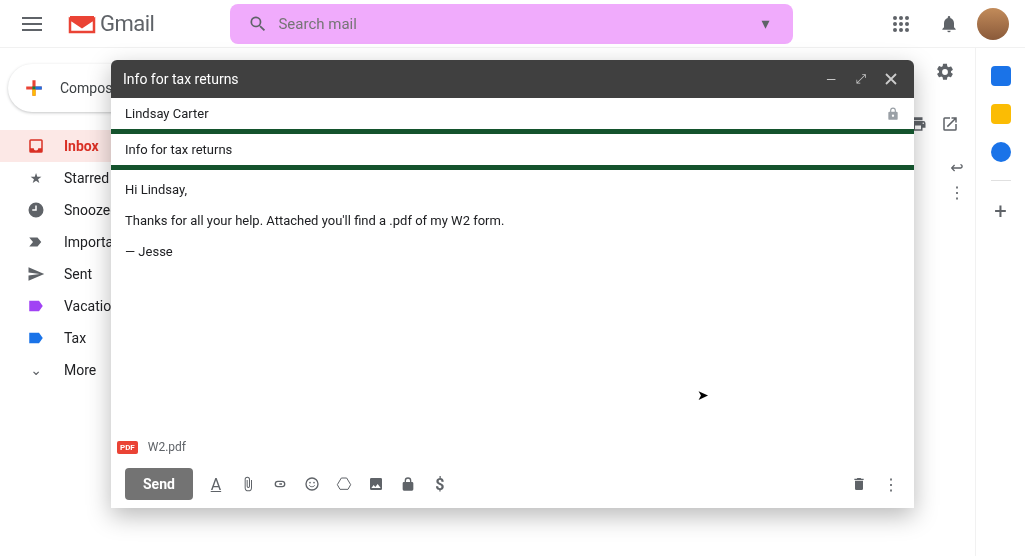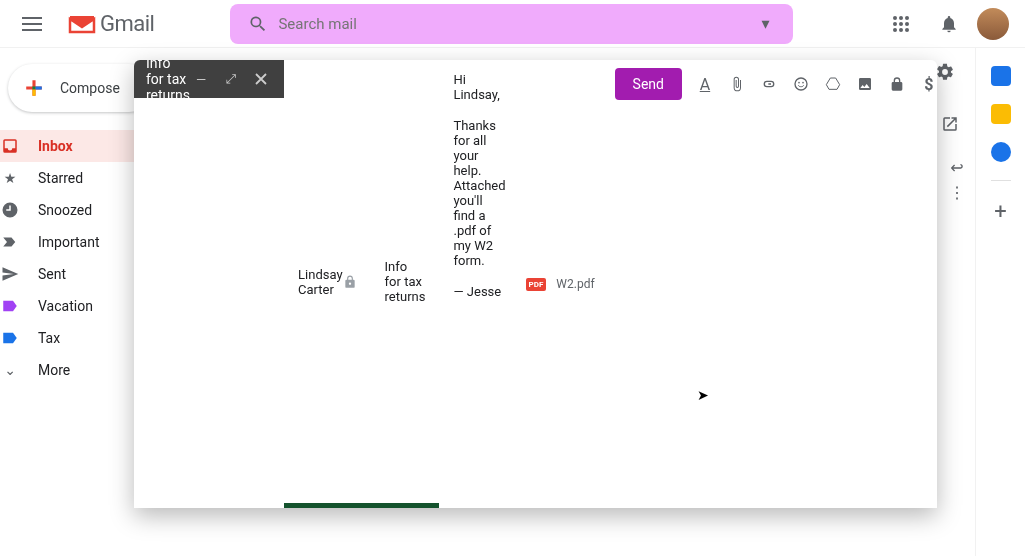--- a/index.html
+++ b/index.html
@@ -13,47 +13,47 @@
   .search .si { color: #5f6368; width: 40px; display: flex; justify-content: center; }
   .search input { flex: 1; border: none; background: transparent; font-size: 15px; color: #5f6368; outline: none; }
   .header-right { margin-left: auto; display: flex; align-items: center; gap: 8px; padding-right: 8px; }
   .header-right .hicon { width: 40px; height: 40px; display: flex; align-items: center; justify-content: center; color: #5f6368; cursor: pointer; }
   .avatar { width: 32px; height: 32px; border-radius: 50%; background: linear-gradient(#c28b5a, #8a5a3a); }
   
   .body { display: flex; position: absolute; top: 48px; bottom: 0; left: 0; right: 0; }
   .sidebar { width: 215px; padding-top: 16px; }
   .compose-btn { margin-left: 8px; height: 48px; width: 145px; background: #fff; border: none; border-radius: 24px; box-shadow: 0 1px 3px rgba(60,64,67,.3); display: flex; align-items: center; gap: 12px; padding: 0 20px 0 12px; font-size: 14px; color: #3c4043; cursor: pointer; }
   .nav { margin-top: 18px; }
-  .nav-item { height: 32px; display: flex; align-items: center; gap: 18px; font-size: 14px; color: #202124; border-radius: 0 16px 16px 0; margin-right: 14px; cursor: pointer; }
+  .nav-item { height: 32px; display: flex; align-items: center; gap: 18px; padding-left: 26px; font-size: 14px; color: #202124; border-radius: 0 16px 16px 0; margin-right: 14px; cursor: pointer; }
   .nav-item.active { background: #fce8e6; color: #d93025; font-weight: 700; }
   .nav-item .ni { width: 20px; display: flex; justify-content: center; color: #5f6368; }
   .nav-item.active .ni { color: #d93025; }
   .nav-item.purple .ni { color: #a142f4; }
   .nav-item.blue .ni { color: #1a73e8; }
   .main { flex: 1; position: relative; }
   .side-panel { width: 50px; display: flex; flex-direction: column; align-items: center; padding-top: 18px; gap: 18px; border-left: 1px solid #f1f1f1; }
   .sp-icon { width: 20px; height: 20px; border-radius: 4px; cursor: pointer; }
   .sp-divider { width: 20px; height: 1px; background: #e0e0e0; }
   .sp-plus { color: #5f6368; font-size: 22px; cursor: pointer; }
   
   .toolbar { position: absolute; left: 215px; right: 50px; top: 48px; height: 48px; display: flex; align-items: center; justify-content: flex-end; gap: 12px; padding-right: 16px; }
   .toolbar .ticon { color: #5f6368; cursor: pointer; width: 24px; text-align: center; }
   
-  .compose-window { position: absolute; top: 60px; left: 111px; width: 803px; height: 448px; background: #fff; box-shadow: 0 8px 24px rgba(0,0,0,.28); display: flex; flex-direction: row; border-radius: 6px 6px 0 0; overflow: hidden; margin-left: 23px; }
+  .compose-window { position: absolute; top: 60px; left: 111px; width: 803px; height: 448px; background: #fff; box-shadow: 0 8px 24px rgba(0,0,0,.28); display: flex; flex-direction: column; border-radius: 6px 6px 0 0; overflow: hidden; }
   .cw-header { height: 38px; background: #404040; color: #fff; display: flex; align-items: center; padding: 0 12px; font-size: 14px; }
   .cw-header-actions { margin-left: auto; display: flex; gap: 8px; }
   .cw-header-actions .cwa { width: 22px; height: 22px; display: flex; align-items: center; justify-content: center; color: #ccc; cursor: pointer; font-size: 13px; }
   .cw-row { padding: 8px 14px; border-bottom: 5px solid #14532d; font-size: 13px; color: #202124; display: flex; align-items: center; }
   .cw-row.recipient { justify-content: space-between; }
   .cw-body { flex: 1; padding: 12px 14px; font-size: 13px; color: #202124; }
   .cw-body p { margin-bottom: 16px; }
   .cw-attach { padding: 6px 6px; display: flex; align-items: center; gap: 10px; font-size: 12px; color: #5f6368; }
   .pdf-badge { background: #ea4335; color: #fff; font-size: 8px; font-weight: 700; padding: 2px 3px; border-radius: 2px; }
   .cw-footer { height: 48px; display: flex; align-items: center; padding: 0 14px; gap: 14px; }
-  .send-btn { background: #a21caf; color: #fff; border: none; border-radius: 4px; font-size: 14px; font-weight: 400; padding: 8px 18px; cursor: pointer; }
+  .send-btn { background: #737373; color: #fff; border: none; border-radius: 4px; font-size: 14px; font-weight: 700; padding: 8px 18px; cursor: pointer; }
   .cw-footer .ficon { color: #5f6368; cursor: pointer; width: 18px; display: flex; justify-content: center; }
   .cw-footer .spacer { flex: 1; }
   .lock-icon { color: #9aa0a6; }
   .cursor-ptr { position: absolute; top: 387px; left: 697px; font-size: 14px; color: #000; }
   svg { display: block; }
   .secondary-toolbar { position: absolute; left: 215px; right: 50px; top: 100px; height: 48px; display: flex; align-items: center; justify-content: flex-end; gap: 14px; padding-right: 16px; }
 </style>
 </head>
 <body>
 

